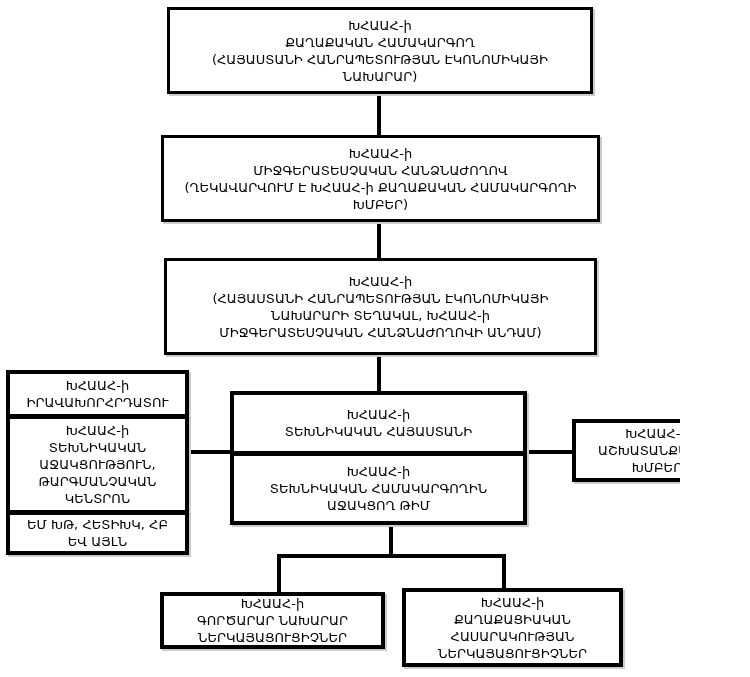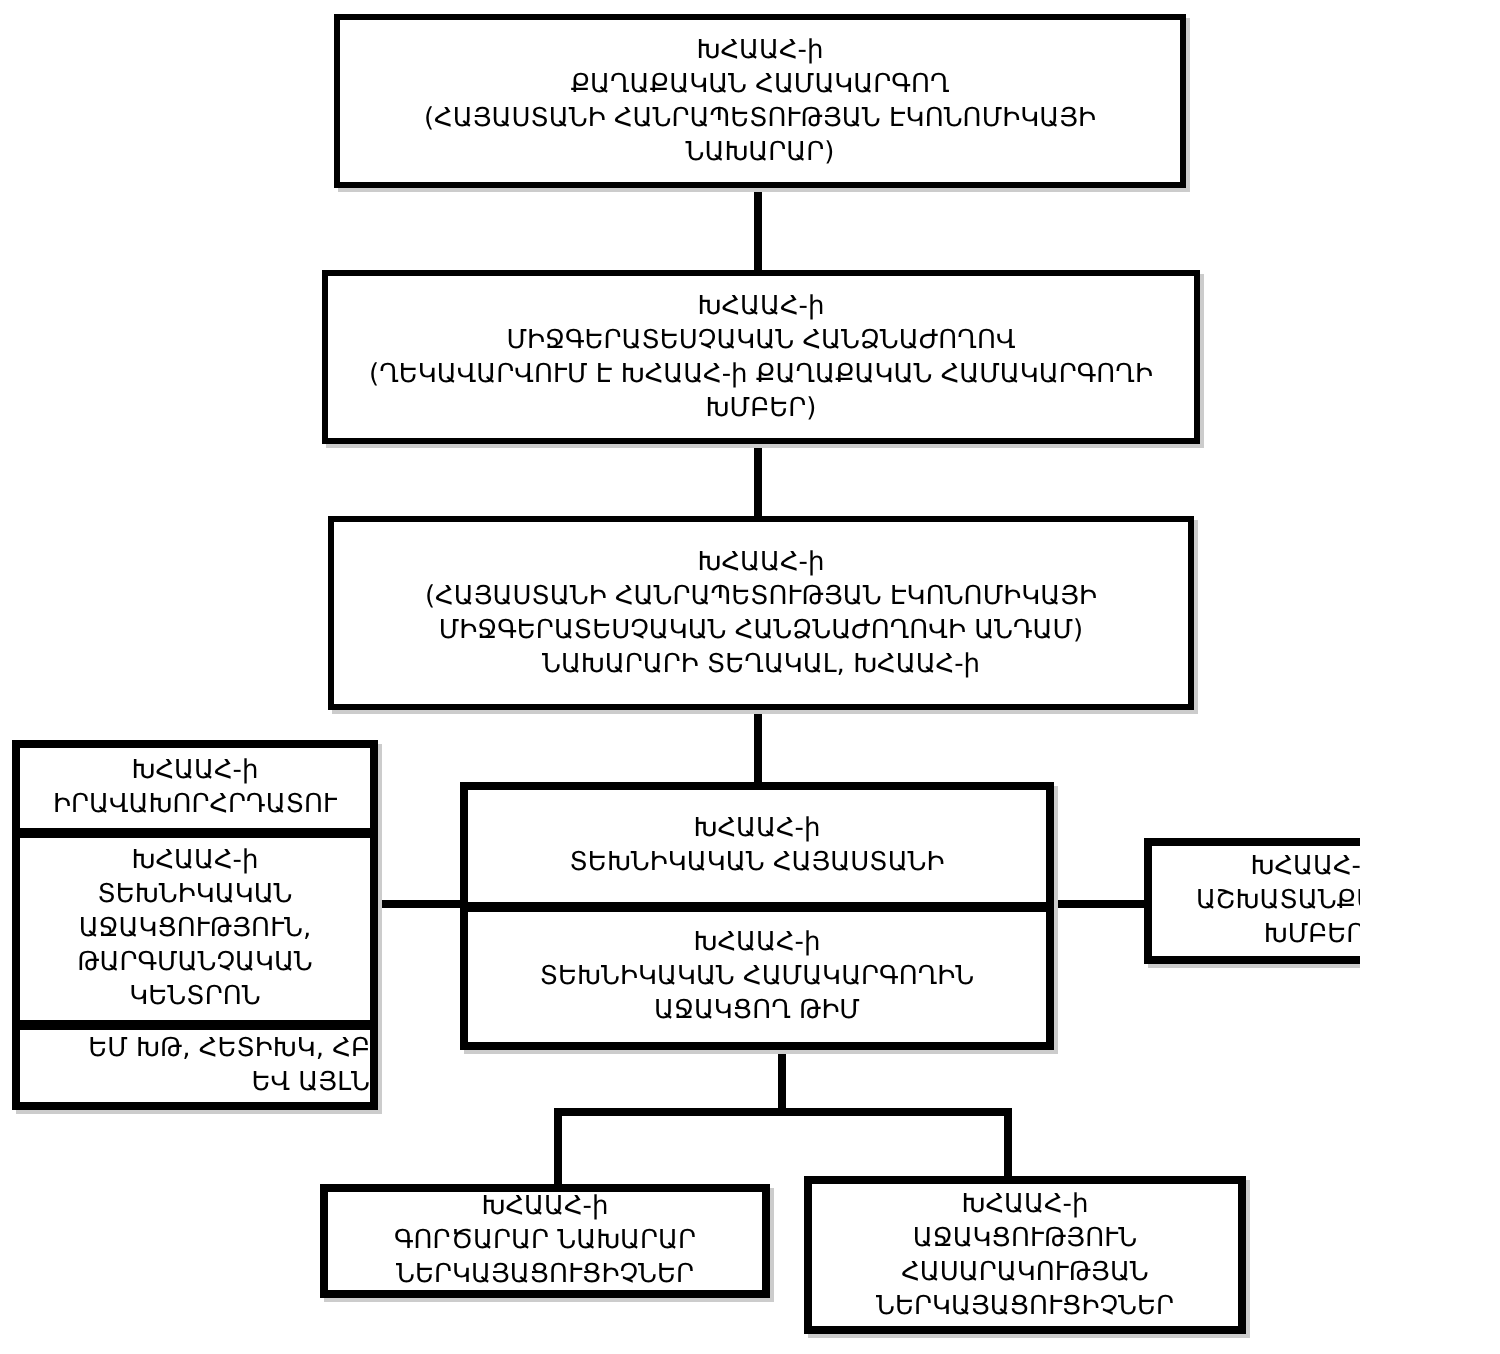--- a/index.html
+++ b/index.html
@@ -35,21 +35,21 @@
   }
   .box.thick { border-width: 4px; }
   .bl { white-space: nowrap; }
 
   
   #box1 { left: 167px; top: 7px;   width: 426px; height: 87px; }
   #box2 { left: 161px; top: 135px; width: 439px; height: 87px; }
   #box3 { left: 164px; top: 258px; width: 433px; height: 97px; }
   #left-a { left: 6px; top: 370px; width: 183px; height: 48px; }
   #left-b { left: 6px; top: 415px; width: 183px; height: 99px; }
-  #left-c { left: 6px; top: 511px; width: 183px; height: 44px; align-items: flex-end; }
+  #left-c { left: 6px; top: 511px; width: 183px; height: 44px; }
   #center-top    { left: 230px; top: 391px; width: 297px; height: 64px; }
   #center-bottom { left: 230px; top: 452px; width: 297px; height: 73px; }
   #right-box { left: 572px; top: 419px; width: 170px; height: 63px; }
   #bottom-left  { left: 160px; top: 592px; width: 225px; height: 57px; }
   #bottom-right { left: 402px; top: 588px; width: 221px; height: 79px; }
 
   
   #v1 { left: 377px; top: 93px;  width: 4px; height: 44px; }
   #v2 { left: 377px; top: 220px; width: 4px; height: 40px; }
   #v3 { left: 377px; top: 353px; width: 4px; height: 40px; }
@@ -85,22 +85,22 @@
   <div class="box" id="box2">
     <div class="bl">ԽՀԱԱՀ-ի</div>
     <div class="bl">ՄԻՋԳԵՐԱՏԵՍՉԱԿԱՆ ՀԱՆՁՆԱԺՈՂՈՎ</div>
     <div class="bl">(ՂԵԿԱՎԱՐՎՈՒՄ Է ԽՀԱԱՀ-ի ՔԱՂԱՔԱԿԱՆ ՀԱՄԱԿԱՐԳՈՂԻ</div>
     <div class="bl">ԽՄԲԵՐ)</div>
   </div>
 
   <div class="box" id="box3">
     <div class="bl">ԽՀԱԱՀ-ի</div>
     <div class="bl">(ՀԱՅԱՍՏԱՆԻ ՀԱՆՐԱՊԵՏՈՒԹՅԱՆ ԷԿՈՆՈՄԻԿԱՅԻ</div>
+    <div class="bl">ՆԱԽԱՐԱՐԻ ՏԵՂԱԿԱԼ, ԽՀԱԱՀ-ի</div>
     <div class="bl">ՄԻՋԳԵՐԱՏԵՍՉԱԿԱՆ ՀԱՆՁՆԱԺՈՂՈՎԻ ԱՆԴԱՄ)</div>
-    <div class="bl">ՆԱԽԱՐԱՐԻ ՏԵՂԱԿԱԼ, ԽՀԱԱՀ-ի</div>
   </div>
 
   <div class="box thick" id="left-a">
     <div class="bl">ԽՀԱԱՀ-ի</div>
     <div class="bl">ԻՐԱՎԱԽՈՐՀՐԴԱՏՈՒ</div>
   </div>
 
   <div class="box thick" id="left-b">
     <div class="bl">ԽՀԱԱՀ-ի</div>
     <div class="bl">ՏԵԽՆԻԿԱԿԱՆ</div>
@@ -132,18 +132,18 @@
   </div>
 
   <div class="box thick" id="bottom-left">
     <div class="bl">ԽՀԱԱՀ-ի</div>
     <div class="bl">ԳՈՐԾԱՐԱՐ ՆԱԽԱՐԱՐ</div>
     <div class="bl">ՆԵՐԿԱՅԱՑՈՒՑԻՉՆԵՐ</div>
   </div>
 
   <div class="box thick" id="bottom-right">
     <div class="bl">ԽՀԱԱՀ-ի</div>
-    <div class="bl">ԱՋԱԿՑՈՒԹՅՈՒՆ</div>
+    <div class="bl">ՔԱՂԱՔԱՑԻԱԿԱՆ</div>
     <div class="bl">ՀԱՍԱՐԱԿՈՒԹՅԱՆ</div>
     <div class="bl">ՆԵՐԿԱՅԱՑՈՒՑԻՉՆԵՐ</div>
   </div>
 
 </div>
 
 </body></html>

